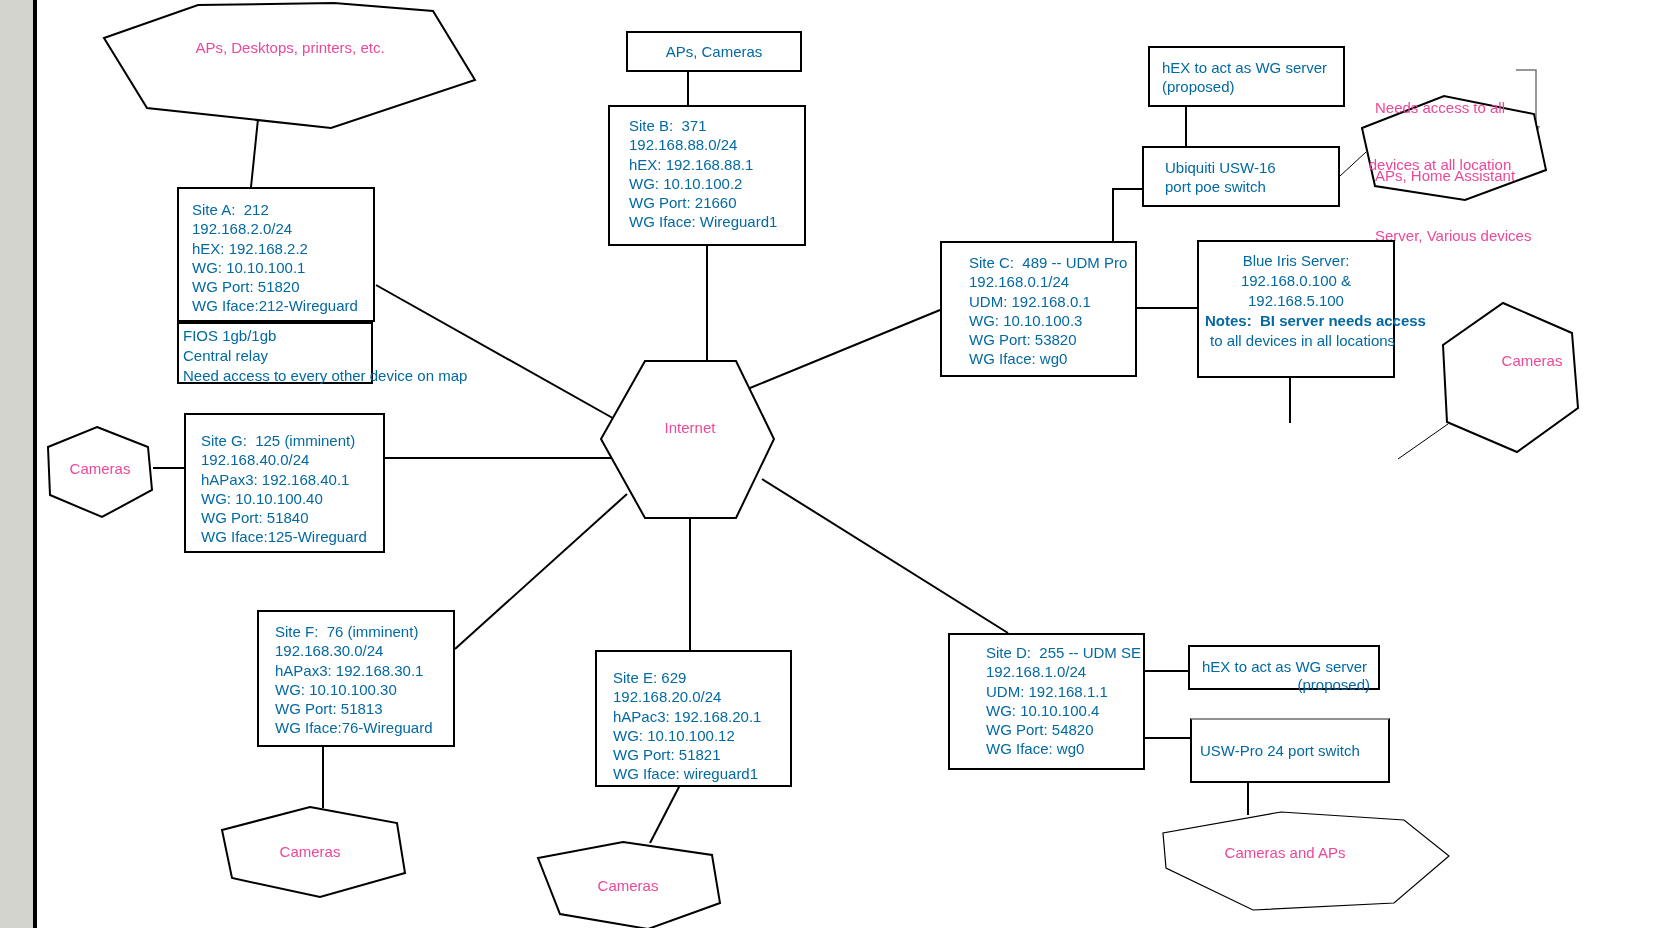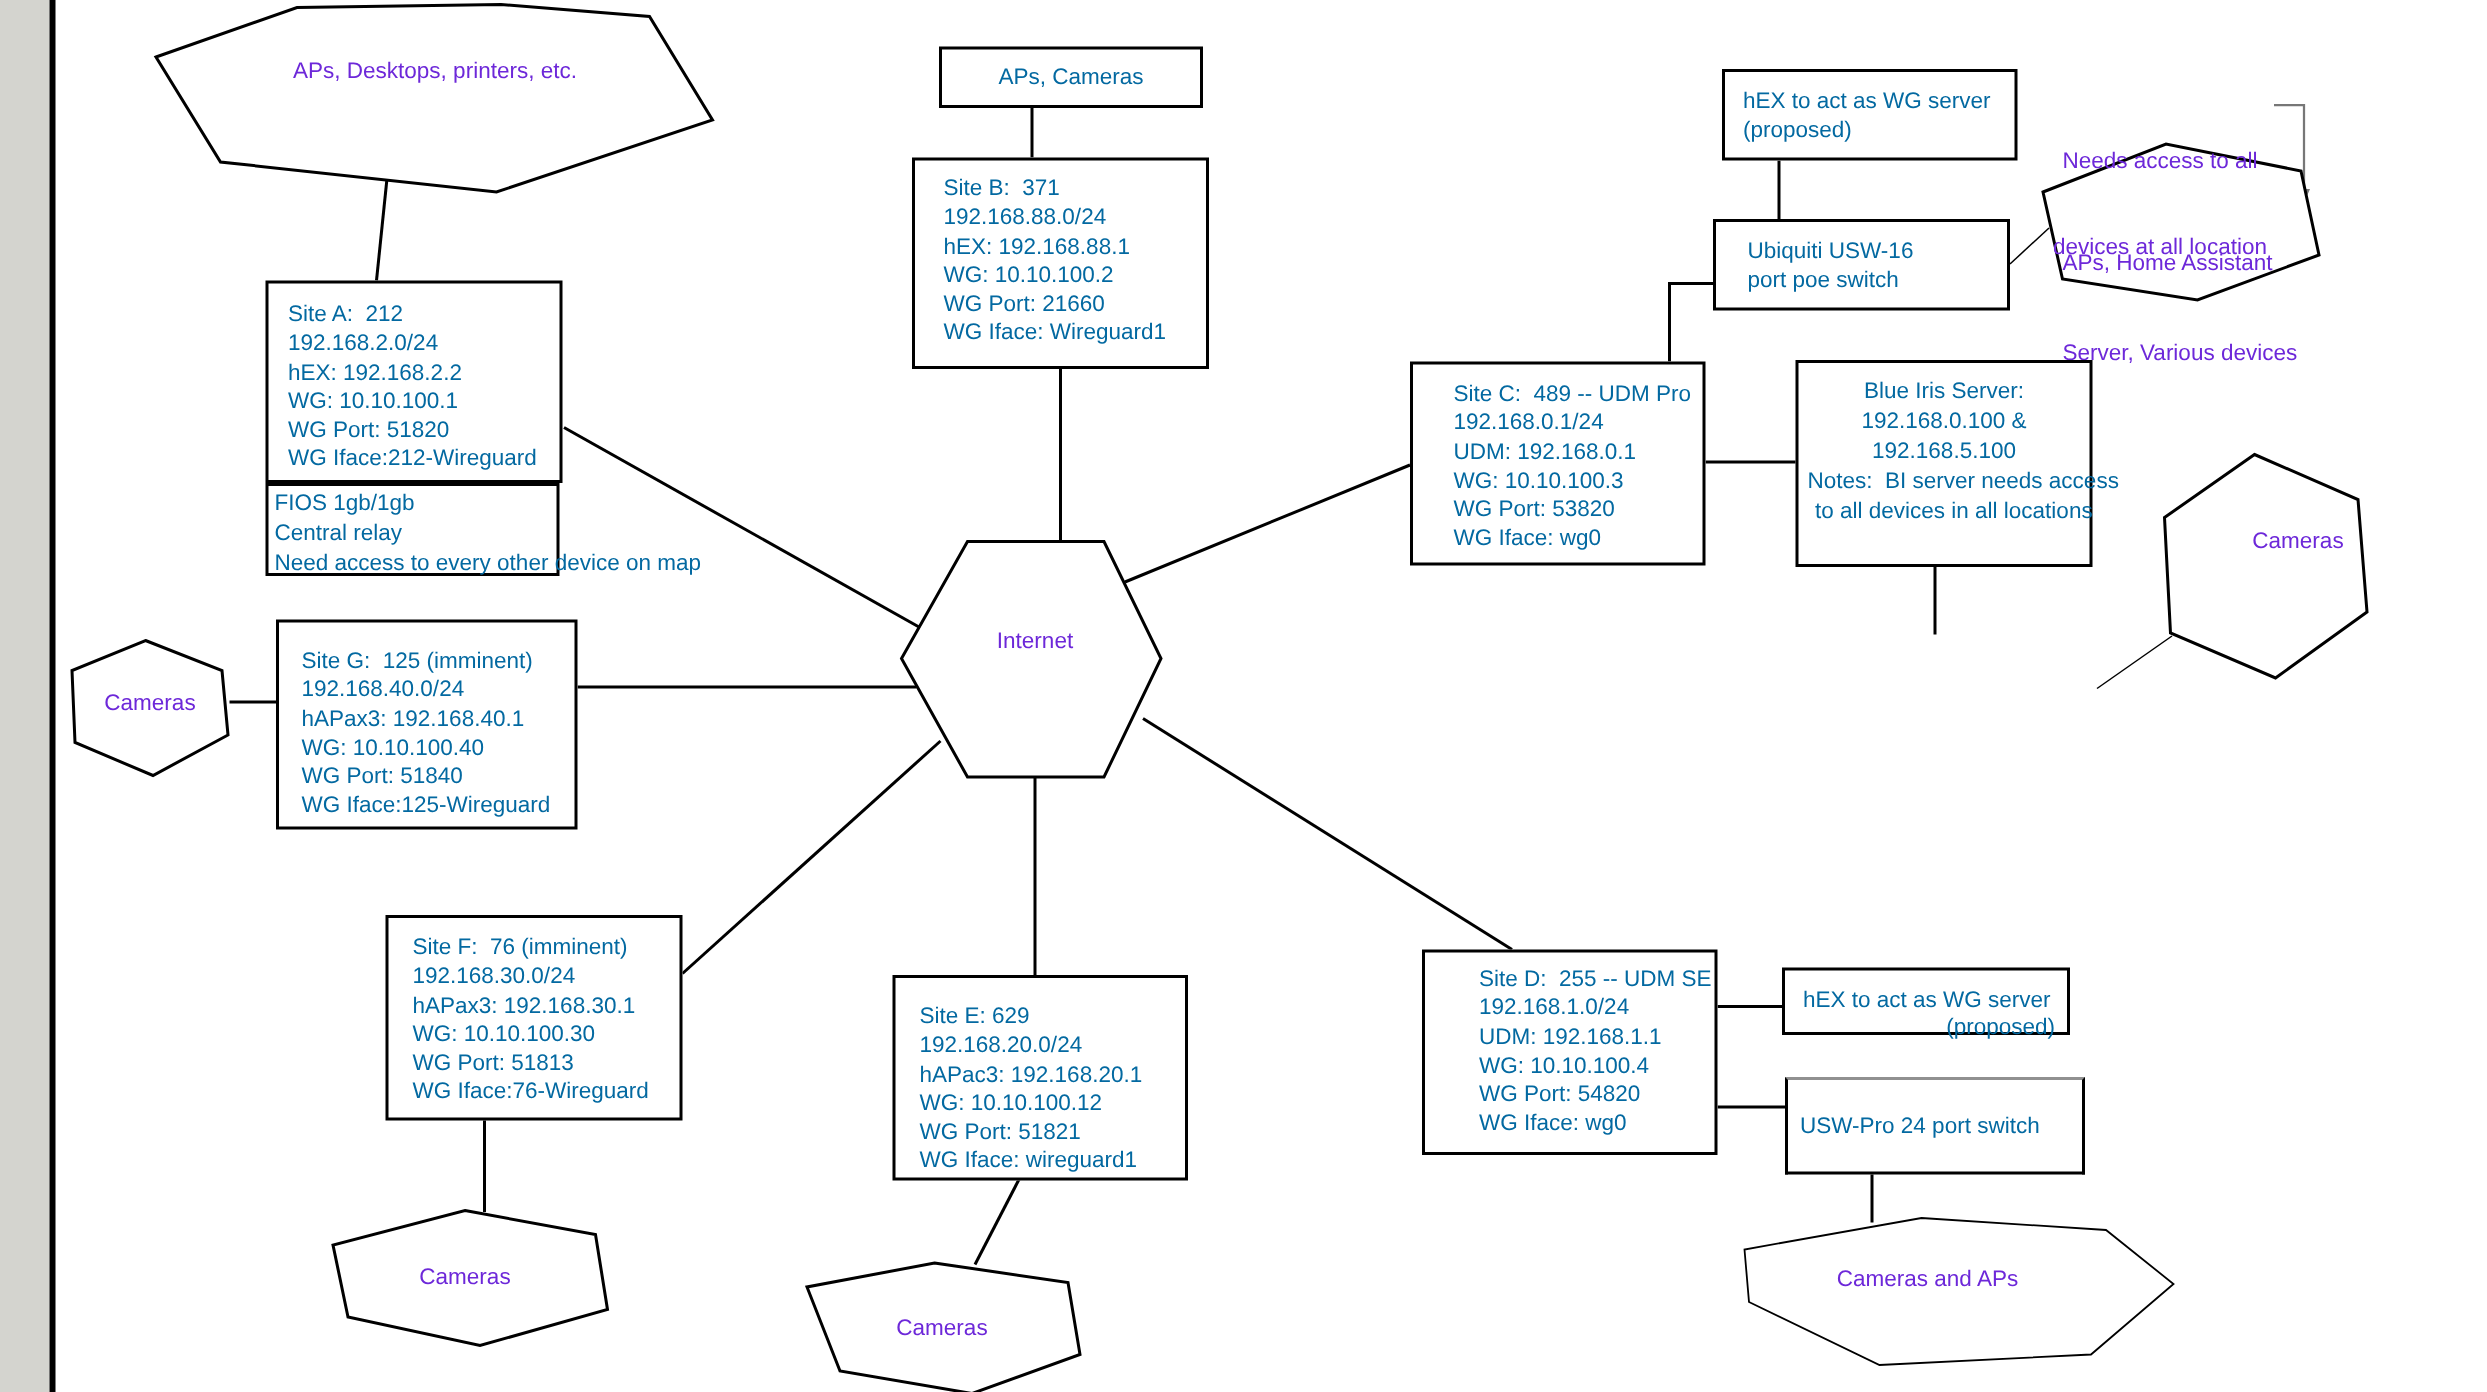--- a/index.html
+++ b/index.html
@@ -5,21 +5,21 @@
   html,body{margin:0;padding:0;background:#ffffff;}
   #stage{position:relative;width:1658px;height:928px;overflow:hidden;background:#ffffff;
          font-family:"Liberation Sans",sans-serif;color:#3d3d3d;}
   #margin-strip{position:absolute;left:0;top:0;width:33px;height:928px;background:#d4d4cf;}
   #edge-bar{position:absolute;left:33px;top:0;width:4px;height:928px;background:#000;}
   svg#wires{position:absolute;left:0;top:0;width:1658px;height:928px;}
   .box{position:absolute;background:#fff;border:2px solid #000;box-sizing:border-box;
        font-size:15px;line-height:19.3px;color:#0369a1;}
   .box .line{white-space:pre;}
   .nowrap{white-space:pre;overflow:visible;}
-  .hexlabel{position:absolute;font-size:15px;line-height:18px;color:#6d28d9;white-space:pre;}
+  .hexlabel{position:absolute;font-size:15px;line-height:18px;color:#ec4899;white-space:pre;}
   .center{transform:translate(-50%,-50%);text-align:center;}
   .flexc{display:flex;align-items:center;}
 </style>
 </head>
 <body>
 
 <div id="stage">
 
   <div id="margin-strip"></div>
   <div id="edge-bar"></div>
@@ -158,21 +158,21 @@
 
   <div class="box" style="left:1142px;top:146px;width:198px;height:61px;padding:10px 0 0 21px;">
     <div class="line">Ubiquiti USW-16</div>
     <div class="line">port poe switch</div>
   </div>
 
   <div class="box" style="left:1197px;top:240px;width:198px;height:138px;padding:9px 0 0 0;line-height:20px;overflow:visible;">
     <div class="line" style="text-align:center;">Blue Iris Server:</div>
     <div class="line" style="text-align:center;">192.168.0.100 &amp;</div>
     <div class="line" style="text-align:center;">192.168.5.100</div>
-    <div class="line nowrap" style="padding-left:6px;">Notes:  BI server needs access</div>
+    <div class="line nowrap" style="padding-left:6px;font-weight:bold;">Notes:  BI server needs access</div>
     <div class="line nowrap" style="padding-left:11px;">to all devices in all locations</div>
   </div>
 
 
   <div class="box" style="left:1188px;top:645px;width:192px;height:45px;padding:11px 8px 0 12px;line-height:17.5px;">
     <div class="line">hEX to act as WG server</div>
     <div class="line" style="text-align:right;">(proposed)</div>
   </div>
 
   <div class="box flexc" style="left:1190px;top:718px;width:200px;height:65px;padding-left:8px;border-top-color:#909090;">

